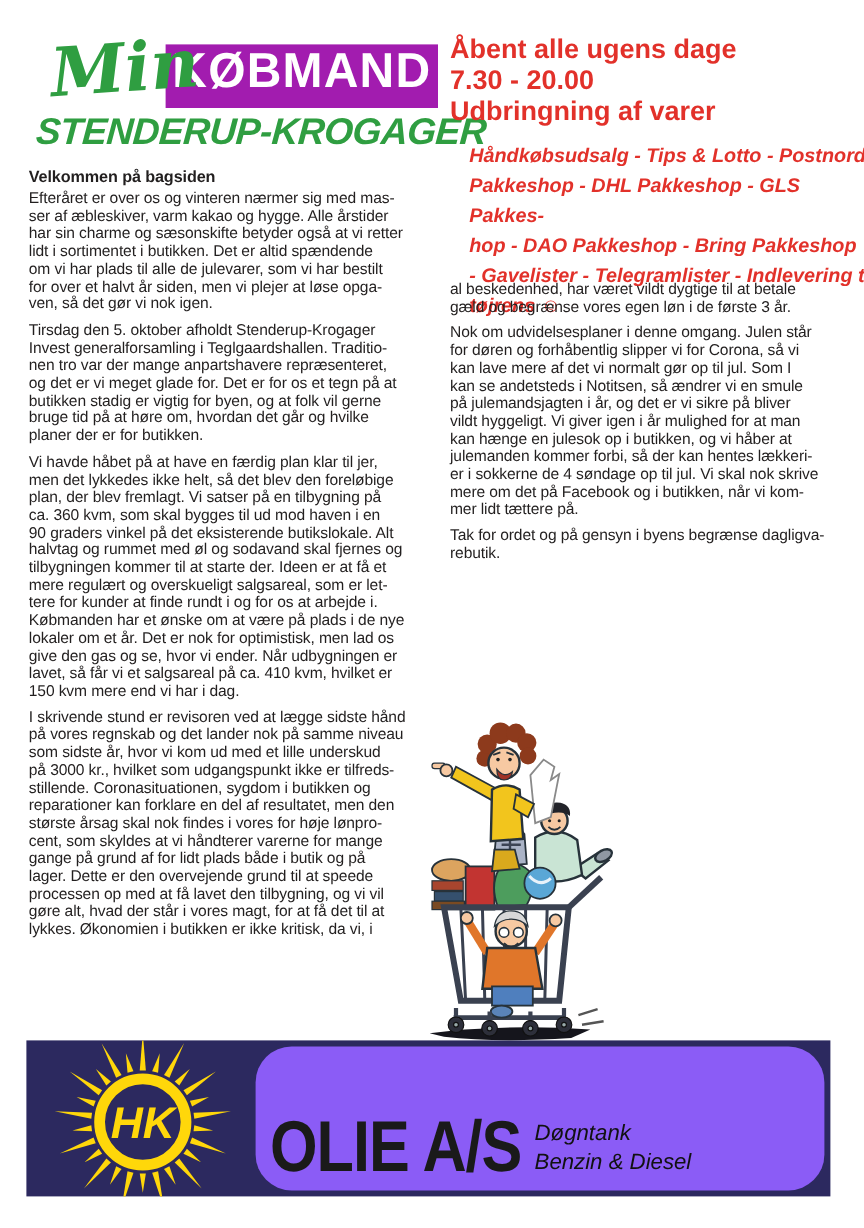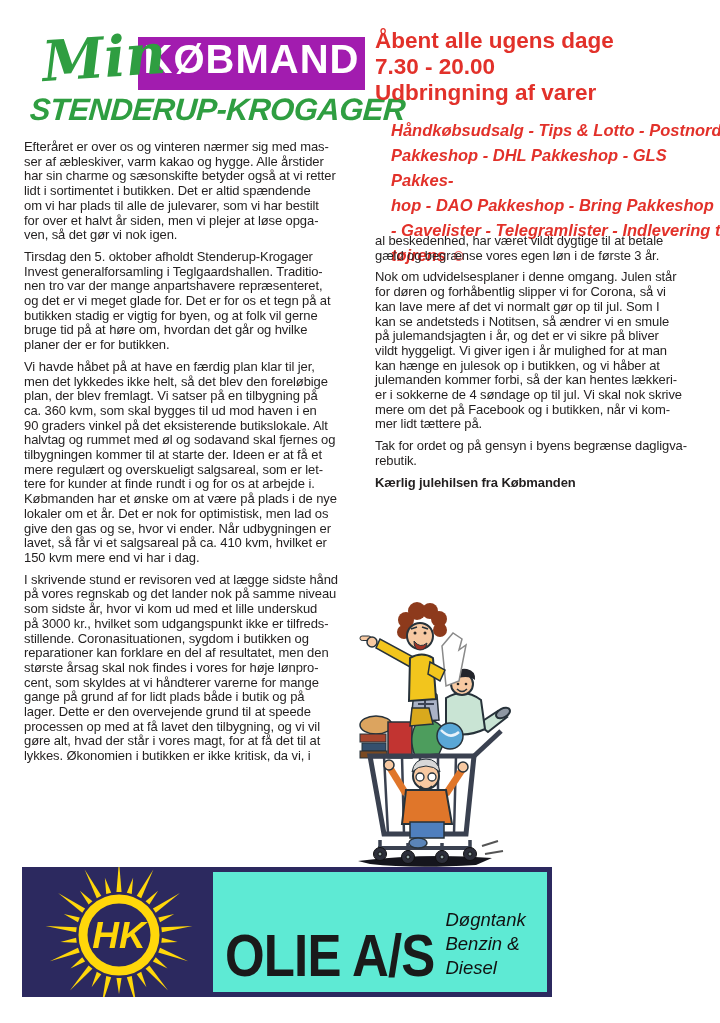--- a/index.html
+++ b/index.html
@@ -43,28 +43,28 @@
   .col-right{left:375px;top:234px;width:338px;}
   .col h3{
     margin:0 0 2px 0;font-size:13.5px;line-height:16px;font-weight:bold;
   }
   .col p{margin:0 0 7px 0;white-space:pre-line;}
   .signoff{font-weight:bold;white-space:pre-line;margin:0;}
   
   .cartoon{position:absolute;left:354px;top:596px;width:158px;height:275px;z-index:3;}
   
   .banner{
-    position:absolute;left:22px;top:867px;width:530px;height:130px;
+    position:absolute;left:22px;top:867px;width:670px;height:130px;
     background:#2c295f;
   }
   .banner-left{position:absolute;left:0;top:0;width:191px;height:130px;overflow:hidden;}
   .hk-sun{position:absolute;left:22px;top:-7px;width:150px;height:150px;}
   .banner-white{
-    position:absolute;left:191px;top:5px;right:5px;bottom:5px;background:#5eead4;
-    display:flex;align-items:flex-end;padding:0 0 10px 12px;box-sizing:border-box;
+    position:absolute;left:191px;top:5px;right:5px;bottom:5px;background:#8b5cf6;
+    display:flex;align-items:flex-end;padding:0 0 10px 12px;box-sizing:border-box;border-radius:30px;
   }
   .olie{
     font-weight:bold;font-size:60px;letter-spacing:-1px;color:#1a1a1a;
     transform:scaleX(.85);transform-origin:left bottom;white-space:nowrap;line-height:52px;
   }
   .tagline{
     font-size:18.5px;line-height:24px;color:#111;margin-left:-26px;
     padding-bottom:2px;white-space:pre-line;font-style:italic;
   }
 </style>
@@ -80,20 +80,21 @@
 <div class="open-hours">Åbent alle ugens dage
 7.30 - 20.00
 Udbringning af varer</div>
 <div class="services">Håndkøbsudsalg - Tips &amp; Lotto - Postnord
 Pakkeshop - DHL Pakkeshop - GLS Pakkes-
 hop - DAO Pakkeshop - Bring Pakkeshop
 - Gavelister - Telegramlister - Indlevering til
 tøjrens ☺</div>
 
 <div class="col col-left">
+  <h3>Velkommen på bagsiden</h3>
   <p>Efteråret er over os og vinteren nærmer sig med mas-
 ser af æbleskiver, varm kakao og hygge. Alle årstider
 har sin charme og sæsonskifte betyder også at vi retter
 lidt i sortimentet i butikken. Det er altid spændende
 om vi har plads til alle de julevarer, som vi har bestilt
 for over et halvt år siden, men vi plejer at løse opga-
 ven, så det gør vi nok igen.</p>
   <p>Tirsdag den 5. oktober afholdt Stenderup-Krogager
 Invest generalforsamling i Teglgaardshallen. Traditio-
 nen tro var der mange anpartshavere repræsenteret,
@@ -139,21 +140,20 @@
 kan se andetsteds i Notitsen, så ændrer vi en smule
 på julemandsjagten i år, og det er vi sikre på bliver
 vildt hyggeligt. Vi giver igen i år mulighed for at man
 kan hænge en julesok op i butikken, og vi håber at
 julemanden kommer forbi, så der kan hentes lækkeri-
 er i sokkerne de 4 søndage op til jul. Vi skal nok skrive
 mere om det på Facebook og i butikken, når vi kom-
 mer lidt tættere på.</p>
   <p>Tak for ordet og på gensyn i byens begrænse dagligva-
 rebutik.</p>
-  <p class="signoff">Kærlig julehilsen fra Købmanden</p>
 </div>
 
 <svg class="cartoon" viewBox="0 0 158 275">
 
   <path d="M4,265 Q70,257 138,262 L122,269 Q60,273 16,268 Z" fill="#15151c"></path>
   <path d="M128,250 l16,-5 M131,258 l18,-3" stroke="#555" stroke-width="2" fill="none"></path>
 
   <g>
     <path d="M124,128 l20,-13 9,6 -19,15 z" fill="#c9e4d4" stroke="#27323a" stroke-width="2"></path>
     <ellipse cx="149" cy="117" rx="7.5" ry="4.5" fill="#8f98a3" stroke="#27323a" stroke-width="2" transform="rotate(-28 149 117)"></ellipse>

